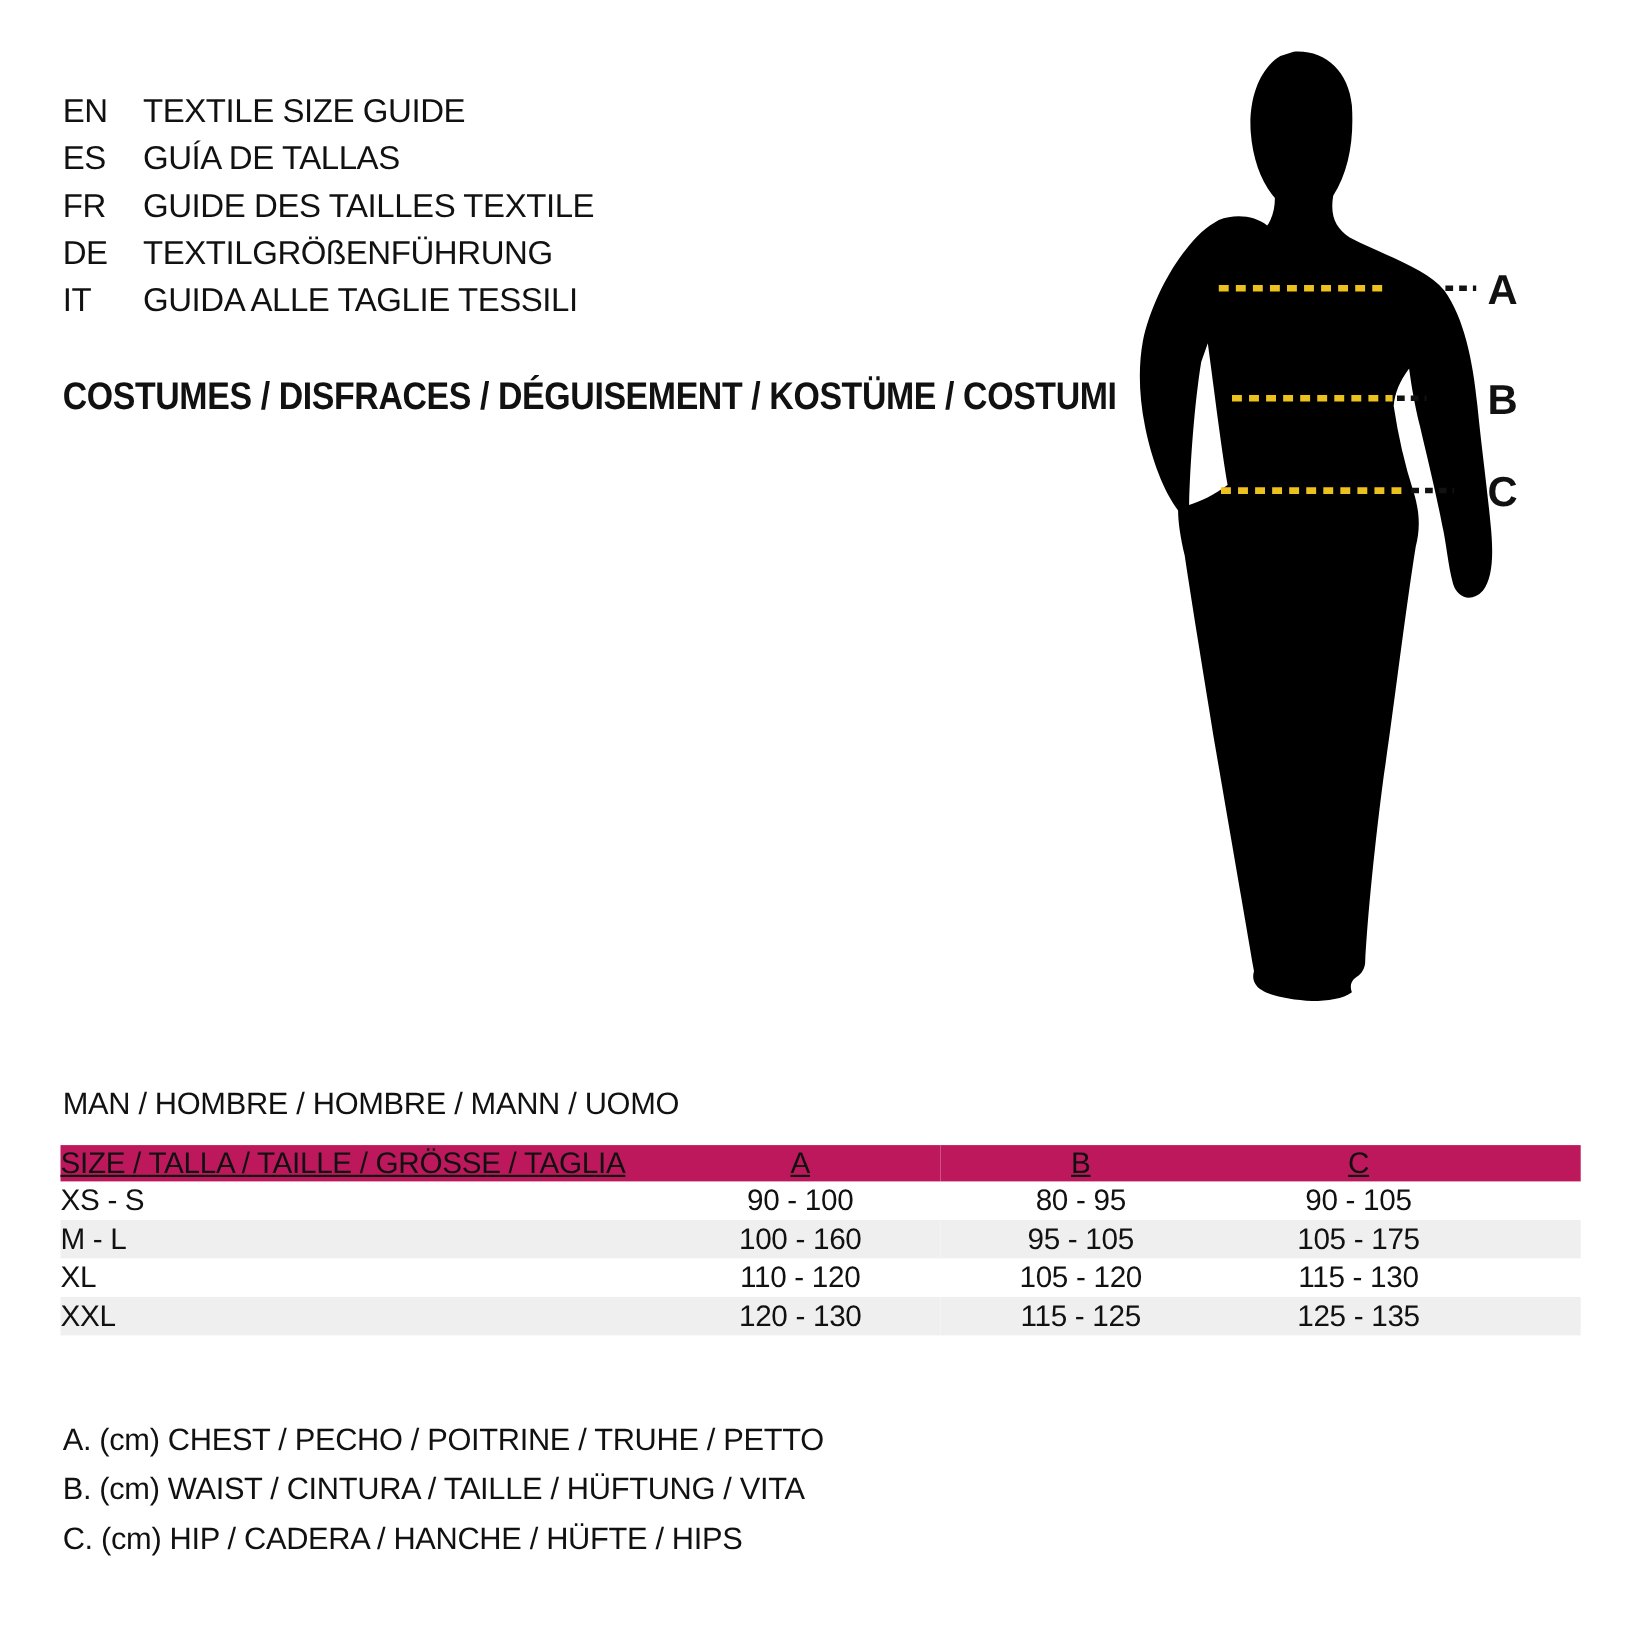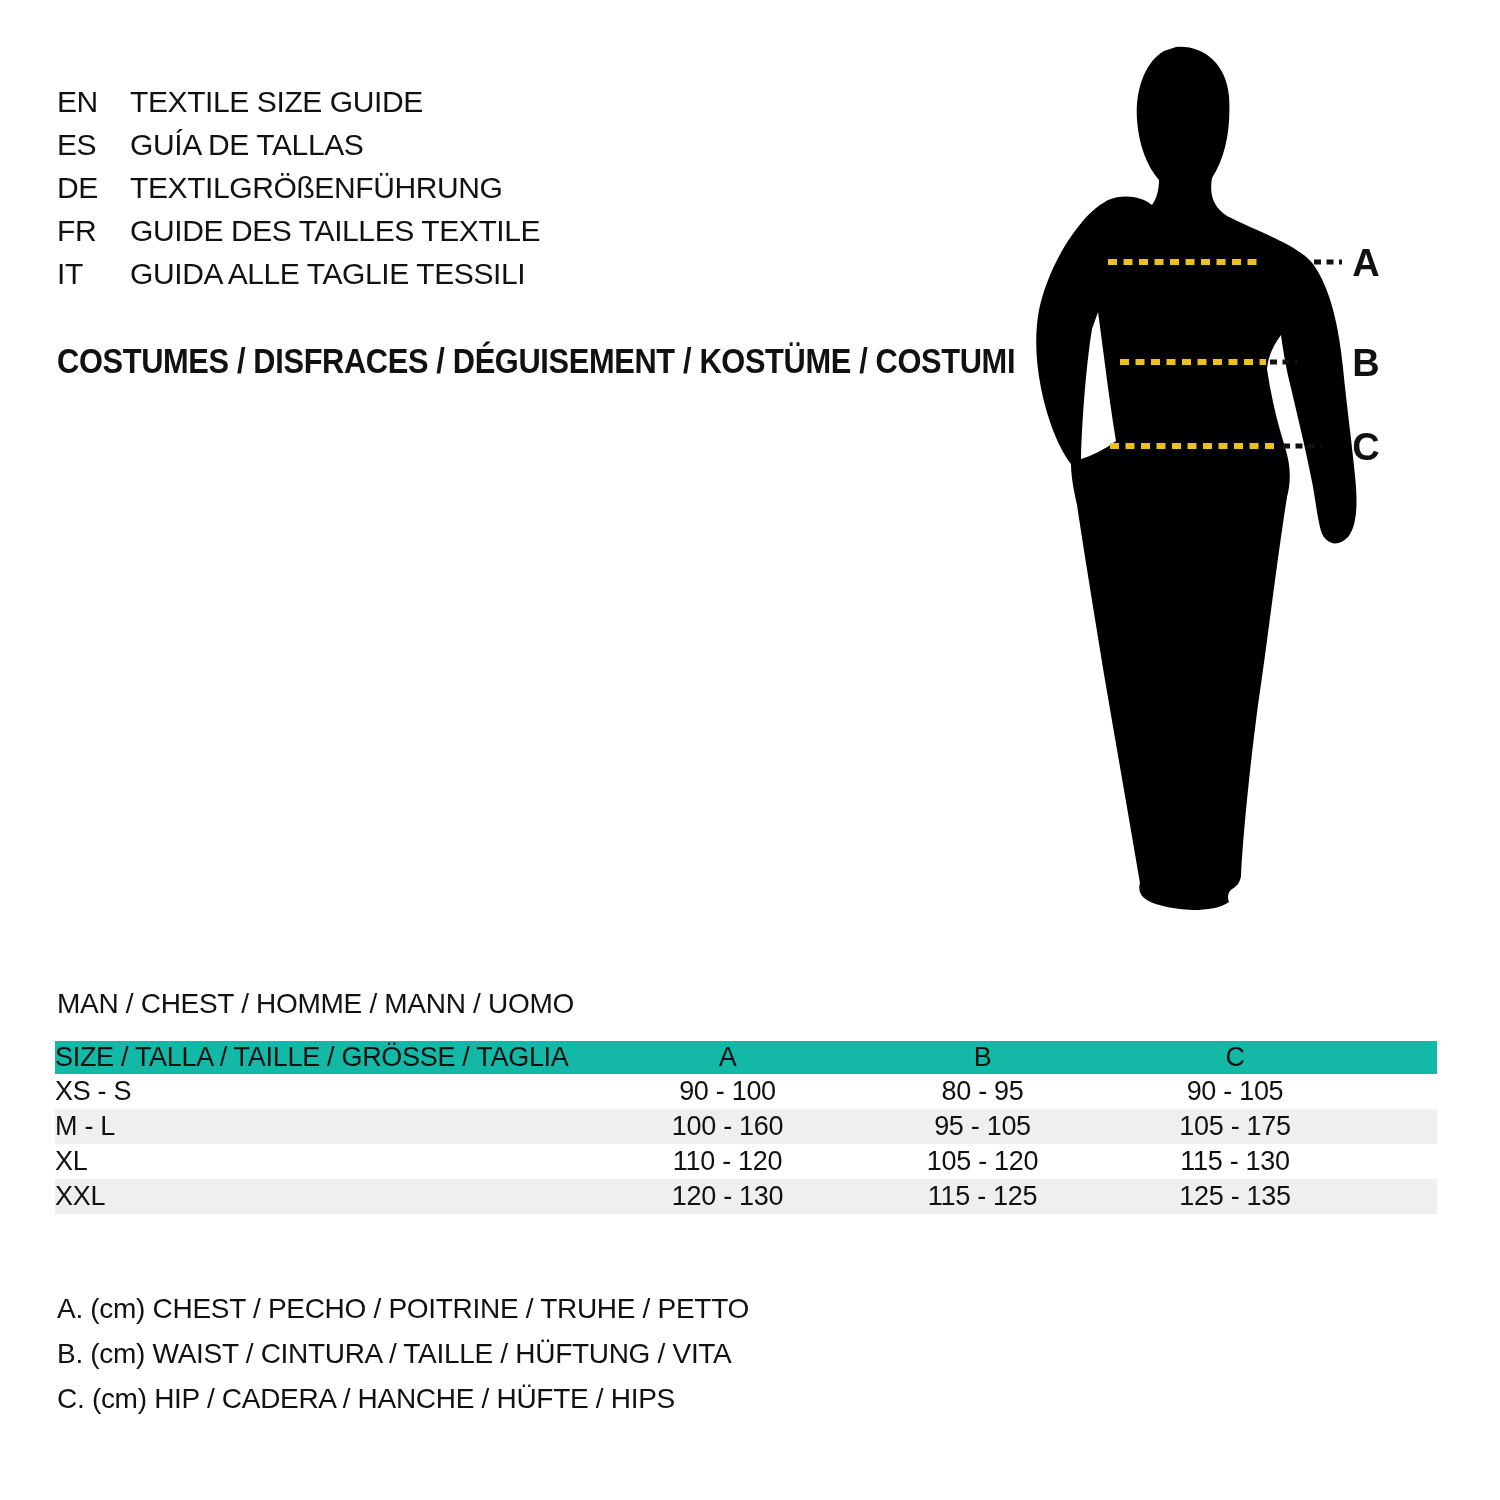--- a/index.html
+++ b/index.html
@@ -36,21 +36,21 @@
   }
 
   
   .man-label{ position:absolute; left:57px; top:988px; font-size:28px; white-space:nowrap; letter-spacing:-0.3px;}
   .size-table{
     position:absolute; left:55px; top:1041px; width:1382px;
     border-collapse:collapse; table-layout:fixed;
     font-size:27px; letter-spacing:-0.3px;
   }
   .size-table th, .size-table td{ padding:0; font-weight:normal; white-space:nowrap; }
-  .size-table thead tr{ height:33px; background:#14b8a6; }
+  .size-table thead tr{ height:33px; background:#be185d;text-decoration:underline; }
   .size-table tbody tr{ height:35px; }
   .size-table tbody tr.alt{ background:#efefef; }
   .col-label{ text-align:left; padding-left:8px; }
   .col-val{ text-align:center; }
 
   
   .notes{ position:absolute; left:57px; top:1286px; }
   .note-line{ height:45px; display:flex; align-items:center; font-size:28px; white-space:nowrap; letter-spacing:-0.3px;}
 </style>
 </head>
@@ -61,26 +61,26 @@
   <div class="lang-list cond">
     <div class="lang-row">
       <span class="lang-code">EN</span>
       <span class="lang-label">TEXTILE SIZE GUIDE</span>
     </div>
     <div class="lang-row">
       <span class="lang-code">ES</span>
       <span class="lang-label">GUÍA DE TALLAS</span>
     </div>
     <div class="lang-row">
+      <span class="lang-code">FR</span>
+      <span class="lang-label">GUIDE DES TAILLES TEXTILE</span>
+    </div>
+    <div class="lang-row">
       <span class="lang-code">DE</span>
       <span class="lang-label">TEXTILGRÖßENFÜHRUNG</span>
-    </div>
-    <div class="lang-row">
-      <span class="lang-code">FR</span>
-      <span class="lang-label">GUIDE DES TAILLES TEXTILE</span>
     </div>
     <div class="lang-row">
       <span class="lang-code">IT</span>
       <span class="lang-label">GUIDA ALLE TAGLIE TESSILI</span>
     </div>
   </div>
 
   <div class="costumes">COSTUMES / DISFRACES / DÉGUISEMENT / KOSTÜME / COSTUMI</div>
 
   <svg class="figure" viewBox="1000 30 420 890" xmlns="http://www.w3.org/2000/svg" aria-hidden="true">
@@ -128,21 +128,21 @@
 
     <line x1="1120" y1="362" x2="1266" y2="362" stroke-width="6" stroke-dasharray="9 6.5" stroke="#ecc11d"></line>
     <line x1="1270" y1="362" x2="1297" y2="362" stroke-width="5" stroke-dasharray="7 5.5" stroke="#111111"></line>
     <text x="1366" y="376" text-anchor="middle">B</text>
 
     <line x1="1110" y1="446" x2="1277" y2="446" stroke-width="6" stroke-dasharray="9 6.5" stroke="#ecc11d"></line>
     <line x1="1283" y1="446" x2="1322" y2="446" stroke-width="5" stroke-dasharray="7 5.5" stroke="#111111"></line>
     <text x="1366" y="460" text-anchor="middle">C</text>
   </svg>
 
-  <div class="man-label cond">MAN / CHEST / HOMME / MANN / UOMO</div>
+  <div class="man-label cond">MAN / HOMBRE / HOMBRE / MANN / UOMO</div>
 
   <table class="size-table">
     <colgroup>
       <col style="width:545px">
         <col style="width:255px">
         <col style="width:255px">
         <col style="width:250px">
         <col style="width:77px">
     </colgroup>
     <thead>

